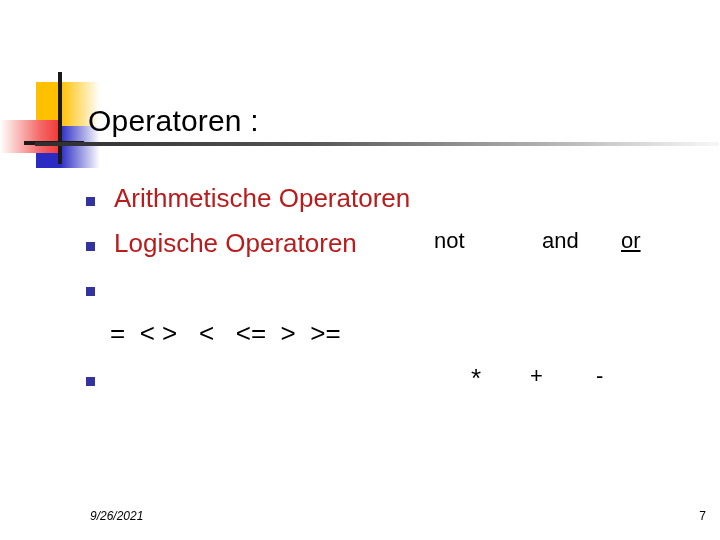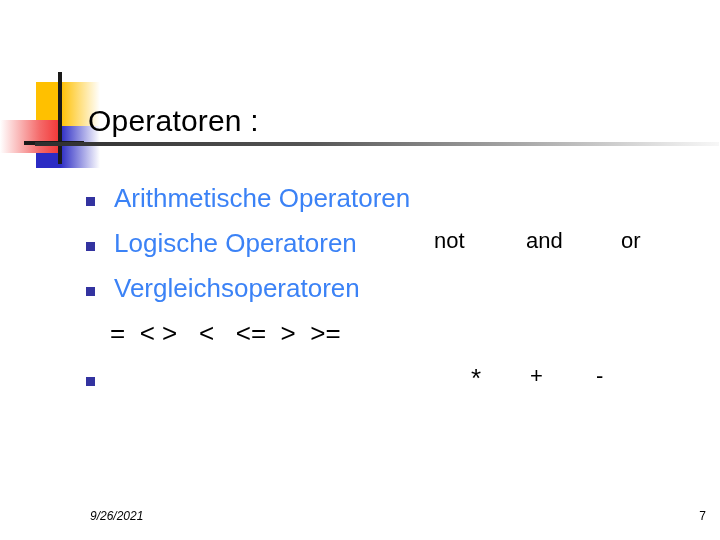--- a/index.html
+++ b/index.html
@@ -110,21 +110,21 @@
     top: 14px;
     width: 9px;
     height: 9px;
     background: #3333A0;
   }
   .row-text {
     position: absolute;
     left: 28px;
     top: 0px;
     font-size: 26px;
-    color: #3b82f6;
+    color: #b91c1c;
     white-space: pre;
   }
   .subrow {
     position: relative;
     height: 45px;
     white-space: pre;
   }
   .subrow-text {
     position: absolute;
     left: 24px;
@@ -184,27 +184,26 @@
 
     <div class="row">
       <span class="bullet"></span>
       <span class="row-text">Arithmetische Operatoren</span>
     </div>
 
     <div class="row">
       <span class="bullet"></span>
       <span class="row-text">Logische Operatoren</span>
       <span class="ops" style="left:348px;">not</span>
-      <span class="ops" style="left:440px;text-align:center;">and</span>
-      <span class="ops" style="left:535px;">or</span>
-    </div>
-
-    <div class="row">
-      <span class="bullet"></span>
-      <span class="row-text">Vergleichsoperatoren</span>
+      <span class="ops" style="left:456px;text-align:center;">and</span>
+      <span class="ops" style="left:535px;text-decoration:underline;">or</span>
+    </div>
+
+    <div class="row">
+      <span class="bullet"></span>
     </div>
     <div class="subrow">
       <span class="subrow-text">=  &lt; &gt;   &lt;   &lt;=  &gt;  &gt;=</span>
     </div>
 
 
     <div class="row">
       <span class="bullet"></span>
       <span class="ops raised" style="left:385px;">*</span>
       <span class="ops" style="left:444px;">+</span>

